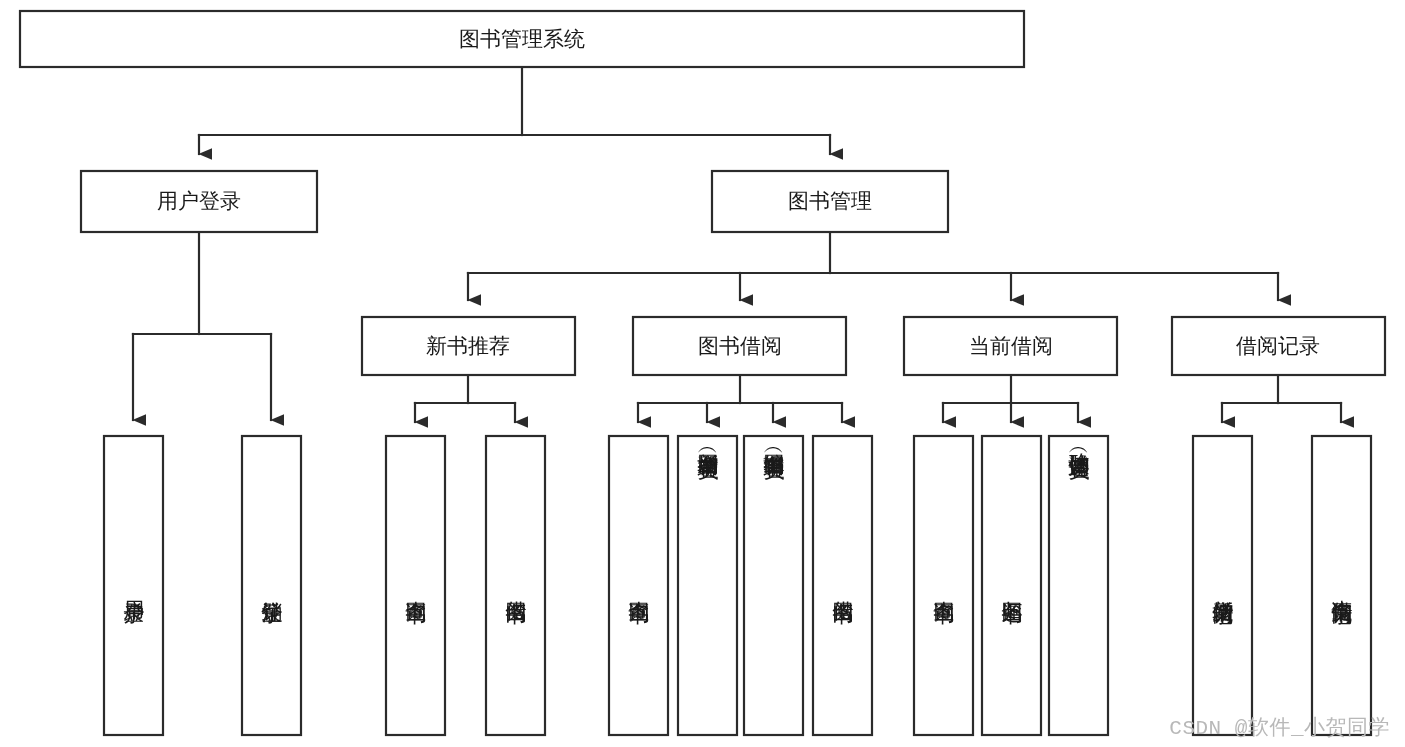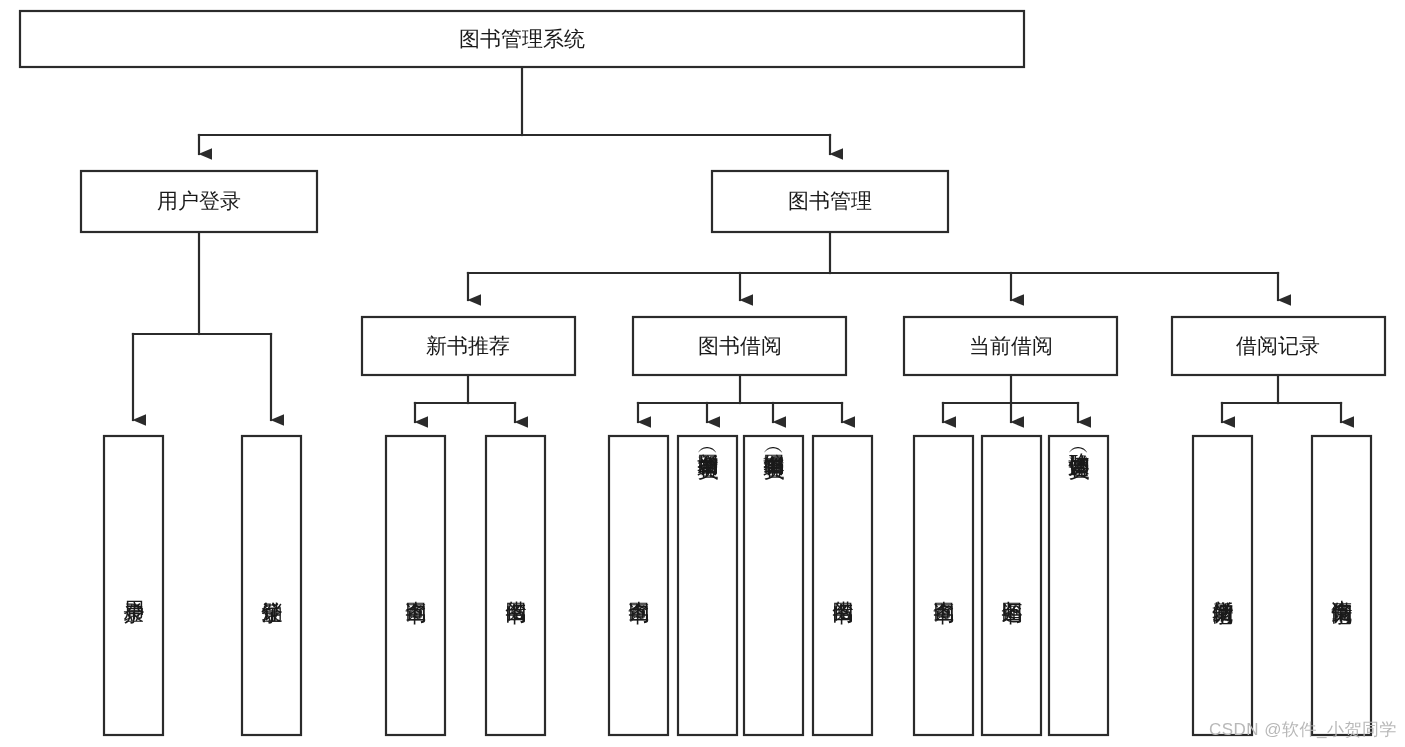--- a/index.html
+++ b/index.html
@@ -64,24 +64,24 @@
     line-height: 1.28;
     color: #1a1a1a;
     writing-mode: vertical-rl;
     text-orientation: upright;
     letter-spacing: 1px;
     white-space: nowrap;
     text-align: center;
   }
   .watermark {
     position: absolute;
-    right: 8px;
+    right: 15px;
     bottom: 6px;
-    font-family: Liberation Sans, sans-serif;
-    font-size: 17px;
+    font-family: Liberation Mono, monospace;
+    font-size: 21px;
     color: #b8b8b8;
     letter-spacing: 0.5px;
     white-space: nowrap;
   }
 </style>
 </head>
 <body>
 
 <div id="chart-root">
 

